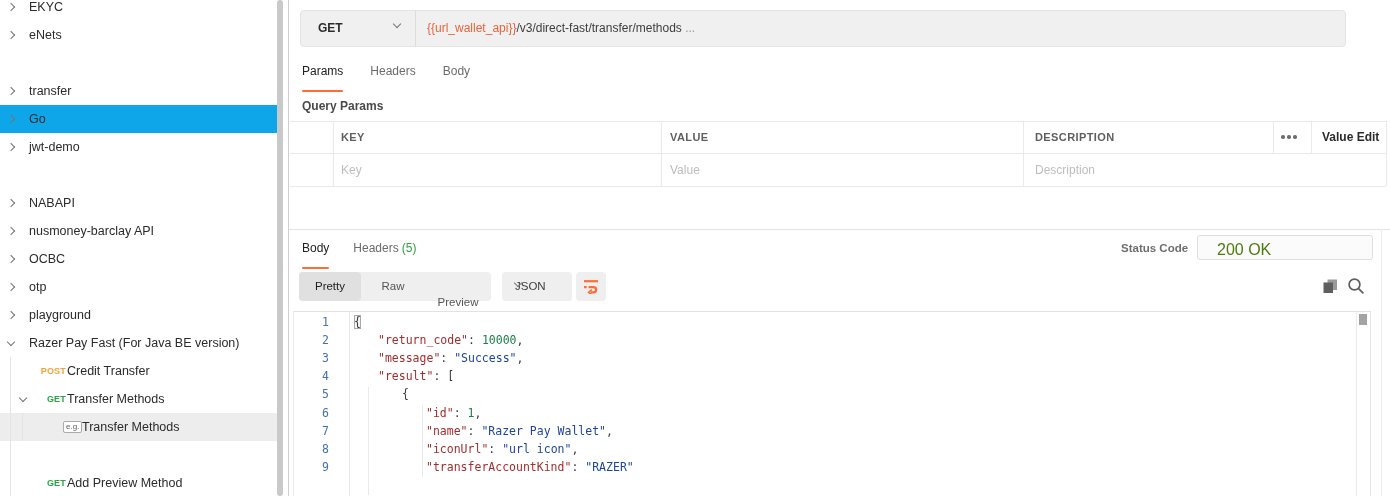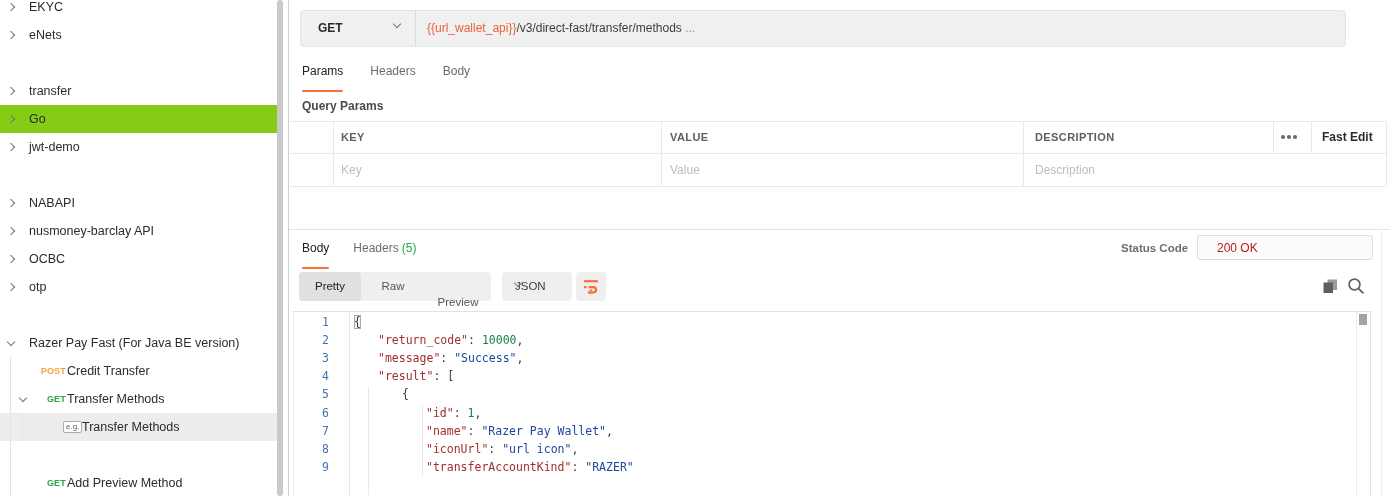--- a/index.html
+++ b/index.html
@@ -2,21 +2,21 @@
 <html><head>
 <meta charset="utf-8">
 <style>
   * { margin:0; padding:0; box-sizing:border-box; }
   html,body { width:1390px; height:496px; background:#fff; overflow:hidden;
               font-family:"Liberation Sans", sans-serif; color:#2b2b2b; }
 
   
   #sidebar { position:absolute; left:0; top:0; width:278px; height:496px; background:#fff; overflow:hidden; }
   .side-row { position:absolute; left:0; width:278px; height:28px; }
-  .side-row.hl { background:#84cc16; }
+  .side-row.hl { background:#0ea5e9; }
   .side-row.sel { background:#ededed; }
   .side-label { position:absolute; top:7px; font-size:12.5px; color:#2b2b2b; white-space:nowrap; }
   .chev { position:absolute; width:6px; height:6px; border-right:1.6px solid #757575; border-bottom:1.6px solid #757575; }
   .chev.r { transform:rotate(-45deg); top:11px; }
   .chev.d { transform:rotate(45deg); top:10px; }
   .mbadge { position:absolute; top:9px; width:30px; text-align:right; font-size:9px; font-weight:bold; letter-spacing:.2px; }
   .egbadge { position:absolute; top:8px; font-size:8px; color:#5c5c5c; border:1px solid #ababab; border-radius:2px; padding:0 2px; line-height:10px; background:#fff; }
   .guide { position:absolute; width:1px; background:#e4e4e4; }
   #side-scrollbar { position:absolute; left:277px; top:0; width:6px; height:496px; background:#c9c9c9; border-radius:3px; }
   #v-divider { position:absolute; left:288px; top:0; width:1px; height:496px; background:#cfcfcf; }
@@ -49,21 +49,21 @@
   #dots-icon { position:absolute; display:flex; gap:2.5px; cursor:pointer; }
   #dots-icon i { width:3.5px; height:3.5px; border-radius:50%; background:#6e6e6e; display:block; }
 
   #pane-divider { position:absolute; left:0; top:229px; width:1101px; height:1px; background:#e3e3e3; }
 
   
   #resp-tabs { left:13px; top:241px; }
   .count-green { margin-left:3px; }
   #status-label { position:absolute; left:832px; top:242px; font-size:11.5px; font-weight:bold; color:#6e6e6e; }
   #status-box { position:absolute; left:908px; top:235px; width:176px; height:25px; background:#fbfbfb; border:1px solid #dedede; border-radius:3px; cursor:pointer; }
-  #status-box span { position:absolute; left:19px; top:5px; font-size:12px; color:#b91c1c; }
+  #status-box span { position:absolute; left:19px; top:5px; font-size:16px; color:#4d7c0f; }
 
   
   #seg { position:absolute; left:10px; top:272px; width:192px; height:29px; background:#efefef; border-radius:4px; display:flex; align-items:center; }
   .seg-item { font-size:11.5px; color:#555; text-align:center; line-height:29px; height:29px; cursor:pointer; }
   .seg-item.active { background:#e0e0e0; border-radius:4px; color:#212121; }
   #json-btn { position:absolute; left:213px; top:272px; width:70px; height:29px; background:#efefef; border-radius:4px; cursor:pointer; }
   #json-btn span { position:absolute; left:13px; top:8px; font-size:11.5px; color:#3d3d3d; }
   #json-chev { left:50px; }
   #wrap-btn { position:absolute; left:287px; top:272px; width:30px; height:29px; background:#efefef; border-radius:4px; cursor:pointer; }
   #copy-icon { position:absolute; left:1033px; top:278px; width:17px; height:17px; cursor:pointer; }
@@ -115,20 +115,24 @@
       <span class="side-label" style="left: 29px;">nusmoney-barclay API</span>
     </div>
     <div class="side-row" style="top: 245px;">
       <span class="chev r" style="left: 8px;"></span>
       <span class="side-label" style="left: 29px;">OCBC</span>
     </div>
     <div class="side-row" style="top: 273px;">
       <span class="chev r" style="left: 8px;"></span>
       <span class="side-label" style="left: 29px;">otp</span>
     </div>
+    <div class="side-row" style="top: 301px;">
+      <span class="chev r" style="left: 8px;"></span>
+      <span class="side-label" style="left: 29px;">playground</span>
+    </div>
     <div class="side-row" style="top: 329px;">
       <span class="chev d" style="left: 8px;"></span>
       <span class="side-label" style="left: 29px;">Razer Pay Fast (For Java BE version)</span>
     </div>
     <div class="side-row" style="top: 357px;">
       <span class="mbadge" style="left: 36px; color: rgb(240, 163, 60);">POST</span>
       <span class="side-label" style="left: 67px;">Credit Transfer</span>
     </div>
     <div class="side-row" style="top: 385px;">
       <span class="chev d" style="left: 20px;"></span>
@@ -178,21 +182,21 @@
   <div class="t-vline" style="left:1097px;top:121px; height:65px;"></div>
 
   <span class="t-head" style="left:52px;  top:131px;">KEY</span>
   <span class="t-head" style="left:381px; top:131px;">VALUE</span>
   <span class="t-head" style="left:746px; top:131px;">DESCRIPTION</span>
   <div id="dots-icon" style="left:992px; top:135px;">
       <i></i>
       <i></i>
       <i></i>
     </div>
-  <span id="bulk-edit" style="left:1033px; top:130px;">Fast Edit</span>
+  <span id="bulk-edit" style="left:1033px; top:130px;">Value Edit</span>
 
   <span class="t-ph" style="left:52px;  top:163px;">Key</span>
   <span class="t-ph" style="left:381px; top:163px;">Value</span>
   <span class="t-ph" style="left:746px; top:163px;">Description</span>
 
   <div id="pane-divider"></div>
 
   <div class="tabbar" id="resp-tabs">
     <div class="tab active" style="margin-right:24px;"><span>Body</span><div class="underline" style="background: rgb(255, 108, 55);"></div></div>
     <div class="tab"><span>Headers</span><span class="count-green" style="color: rgb(41, 166, 67);">(5)</span></div>

